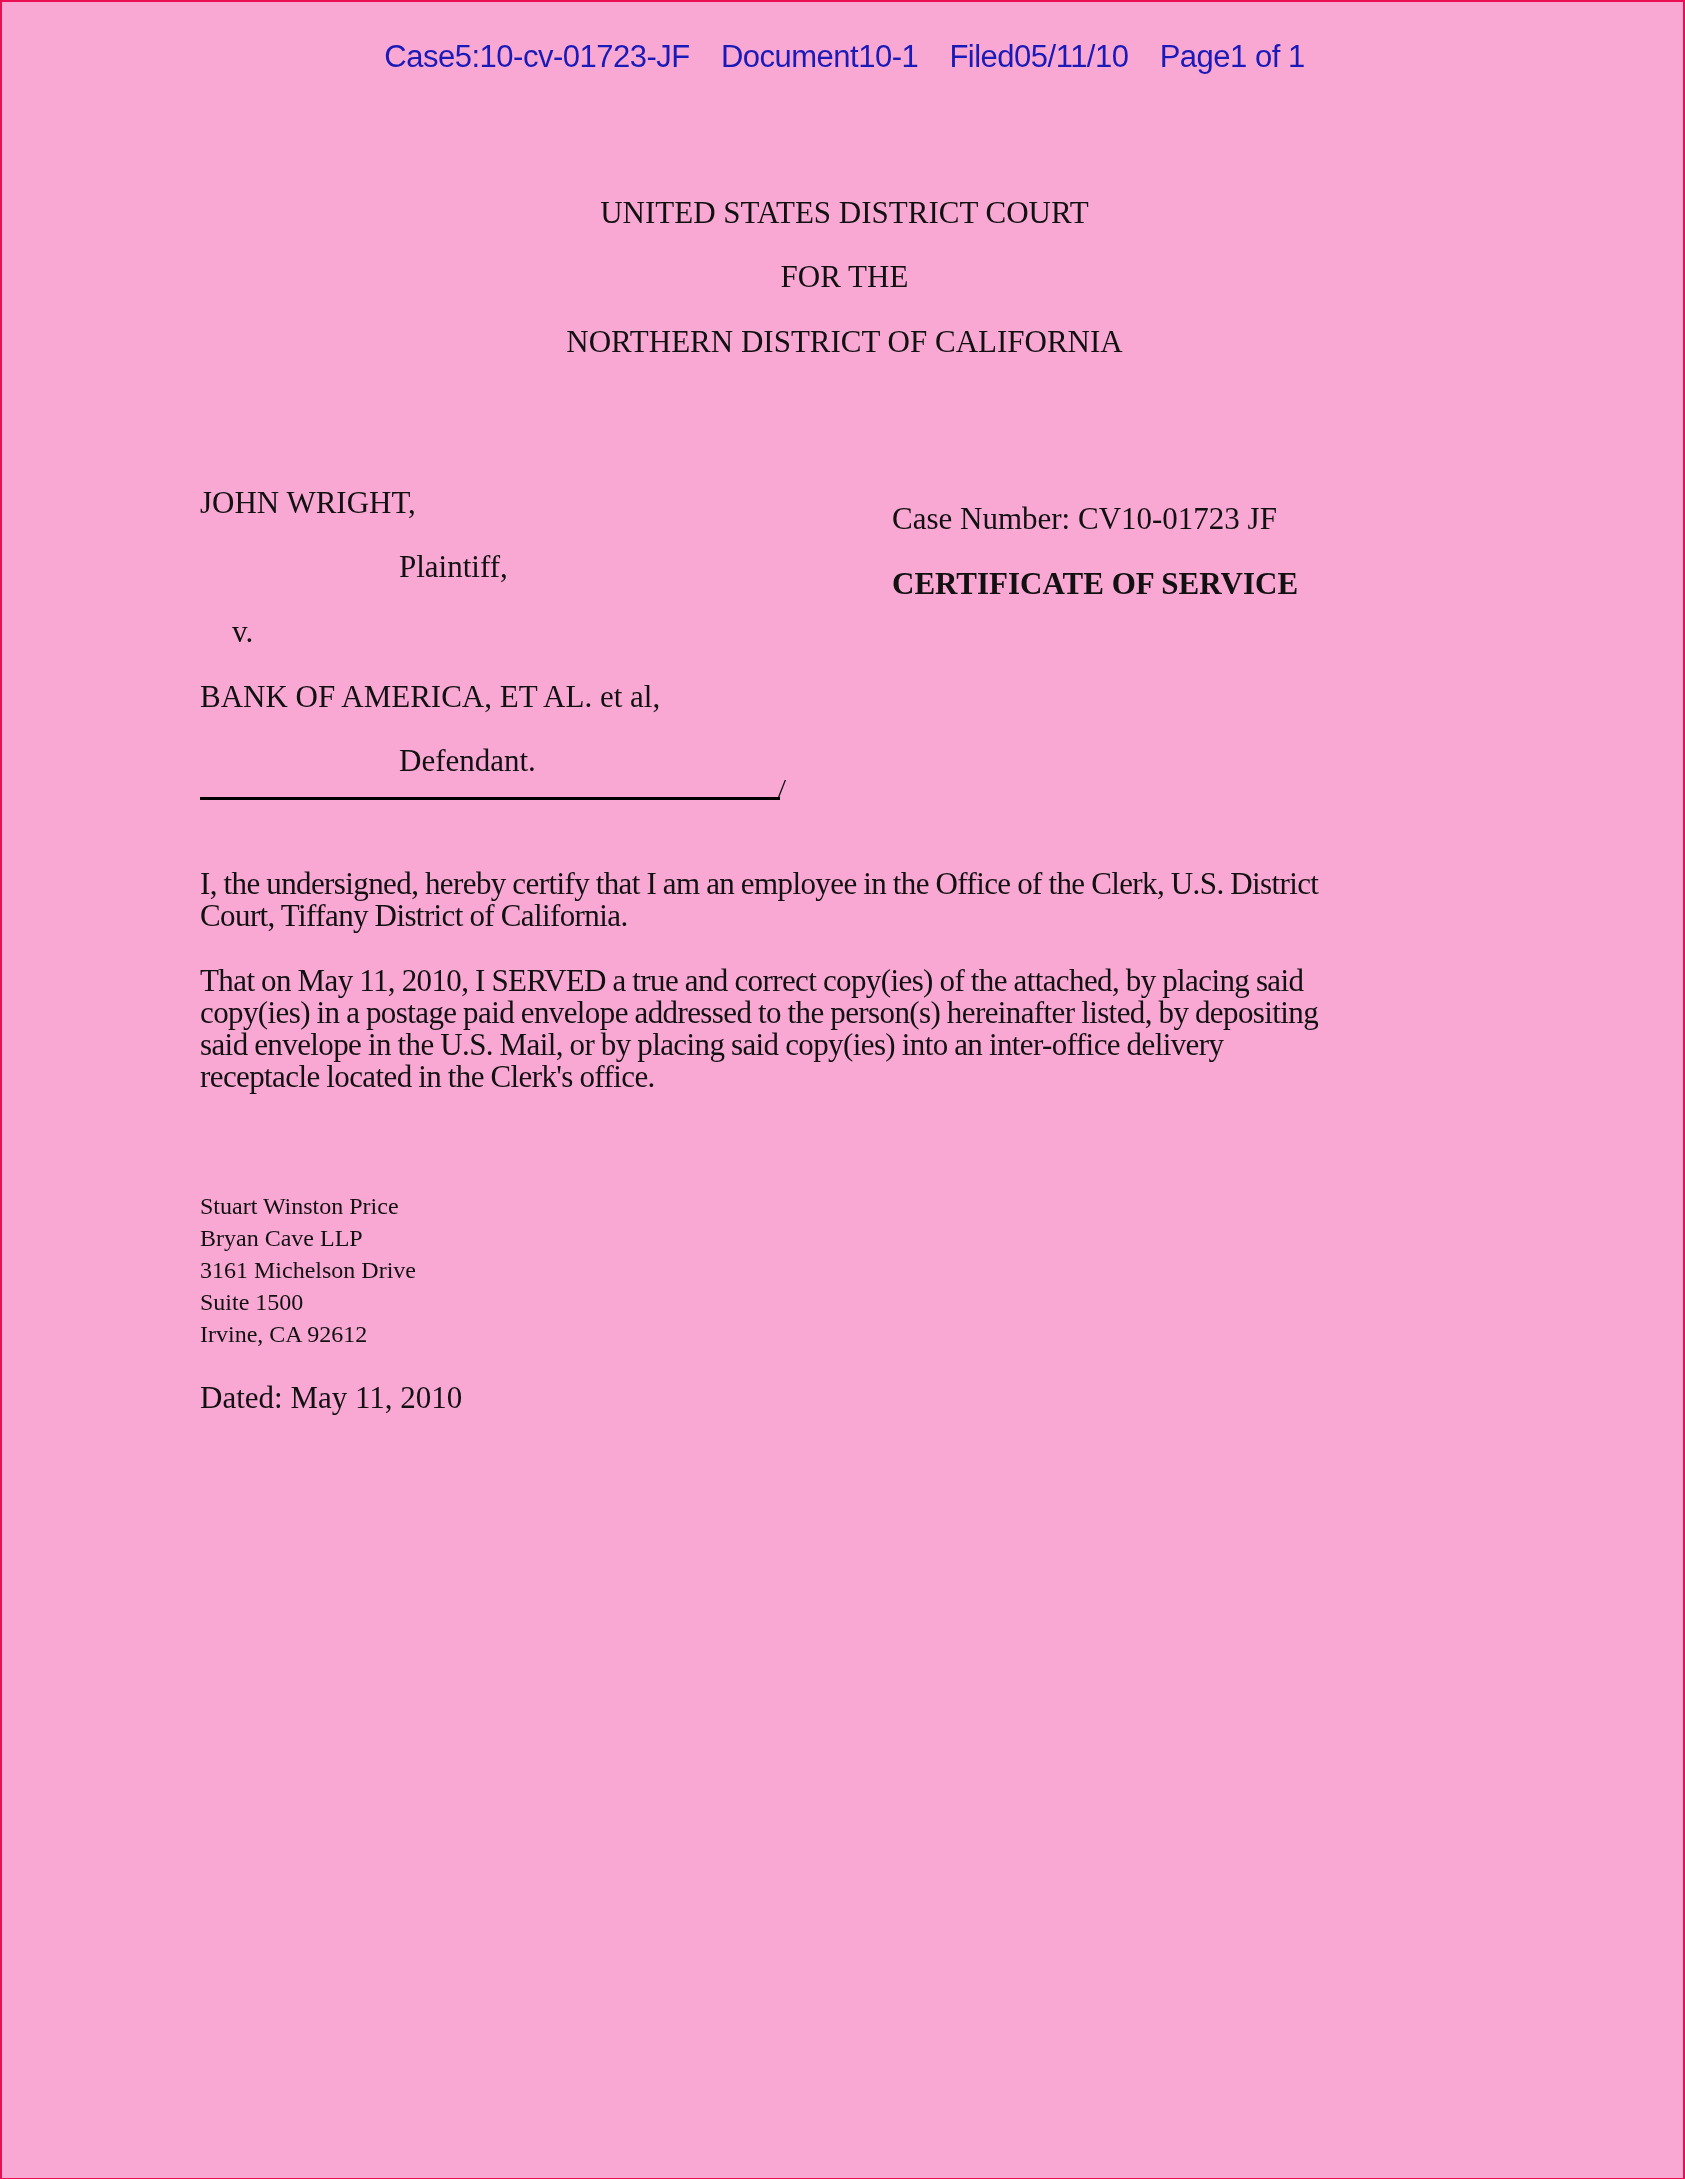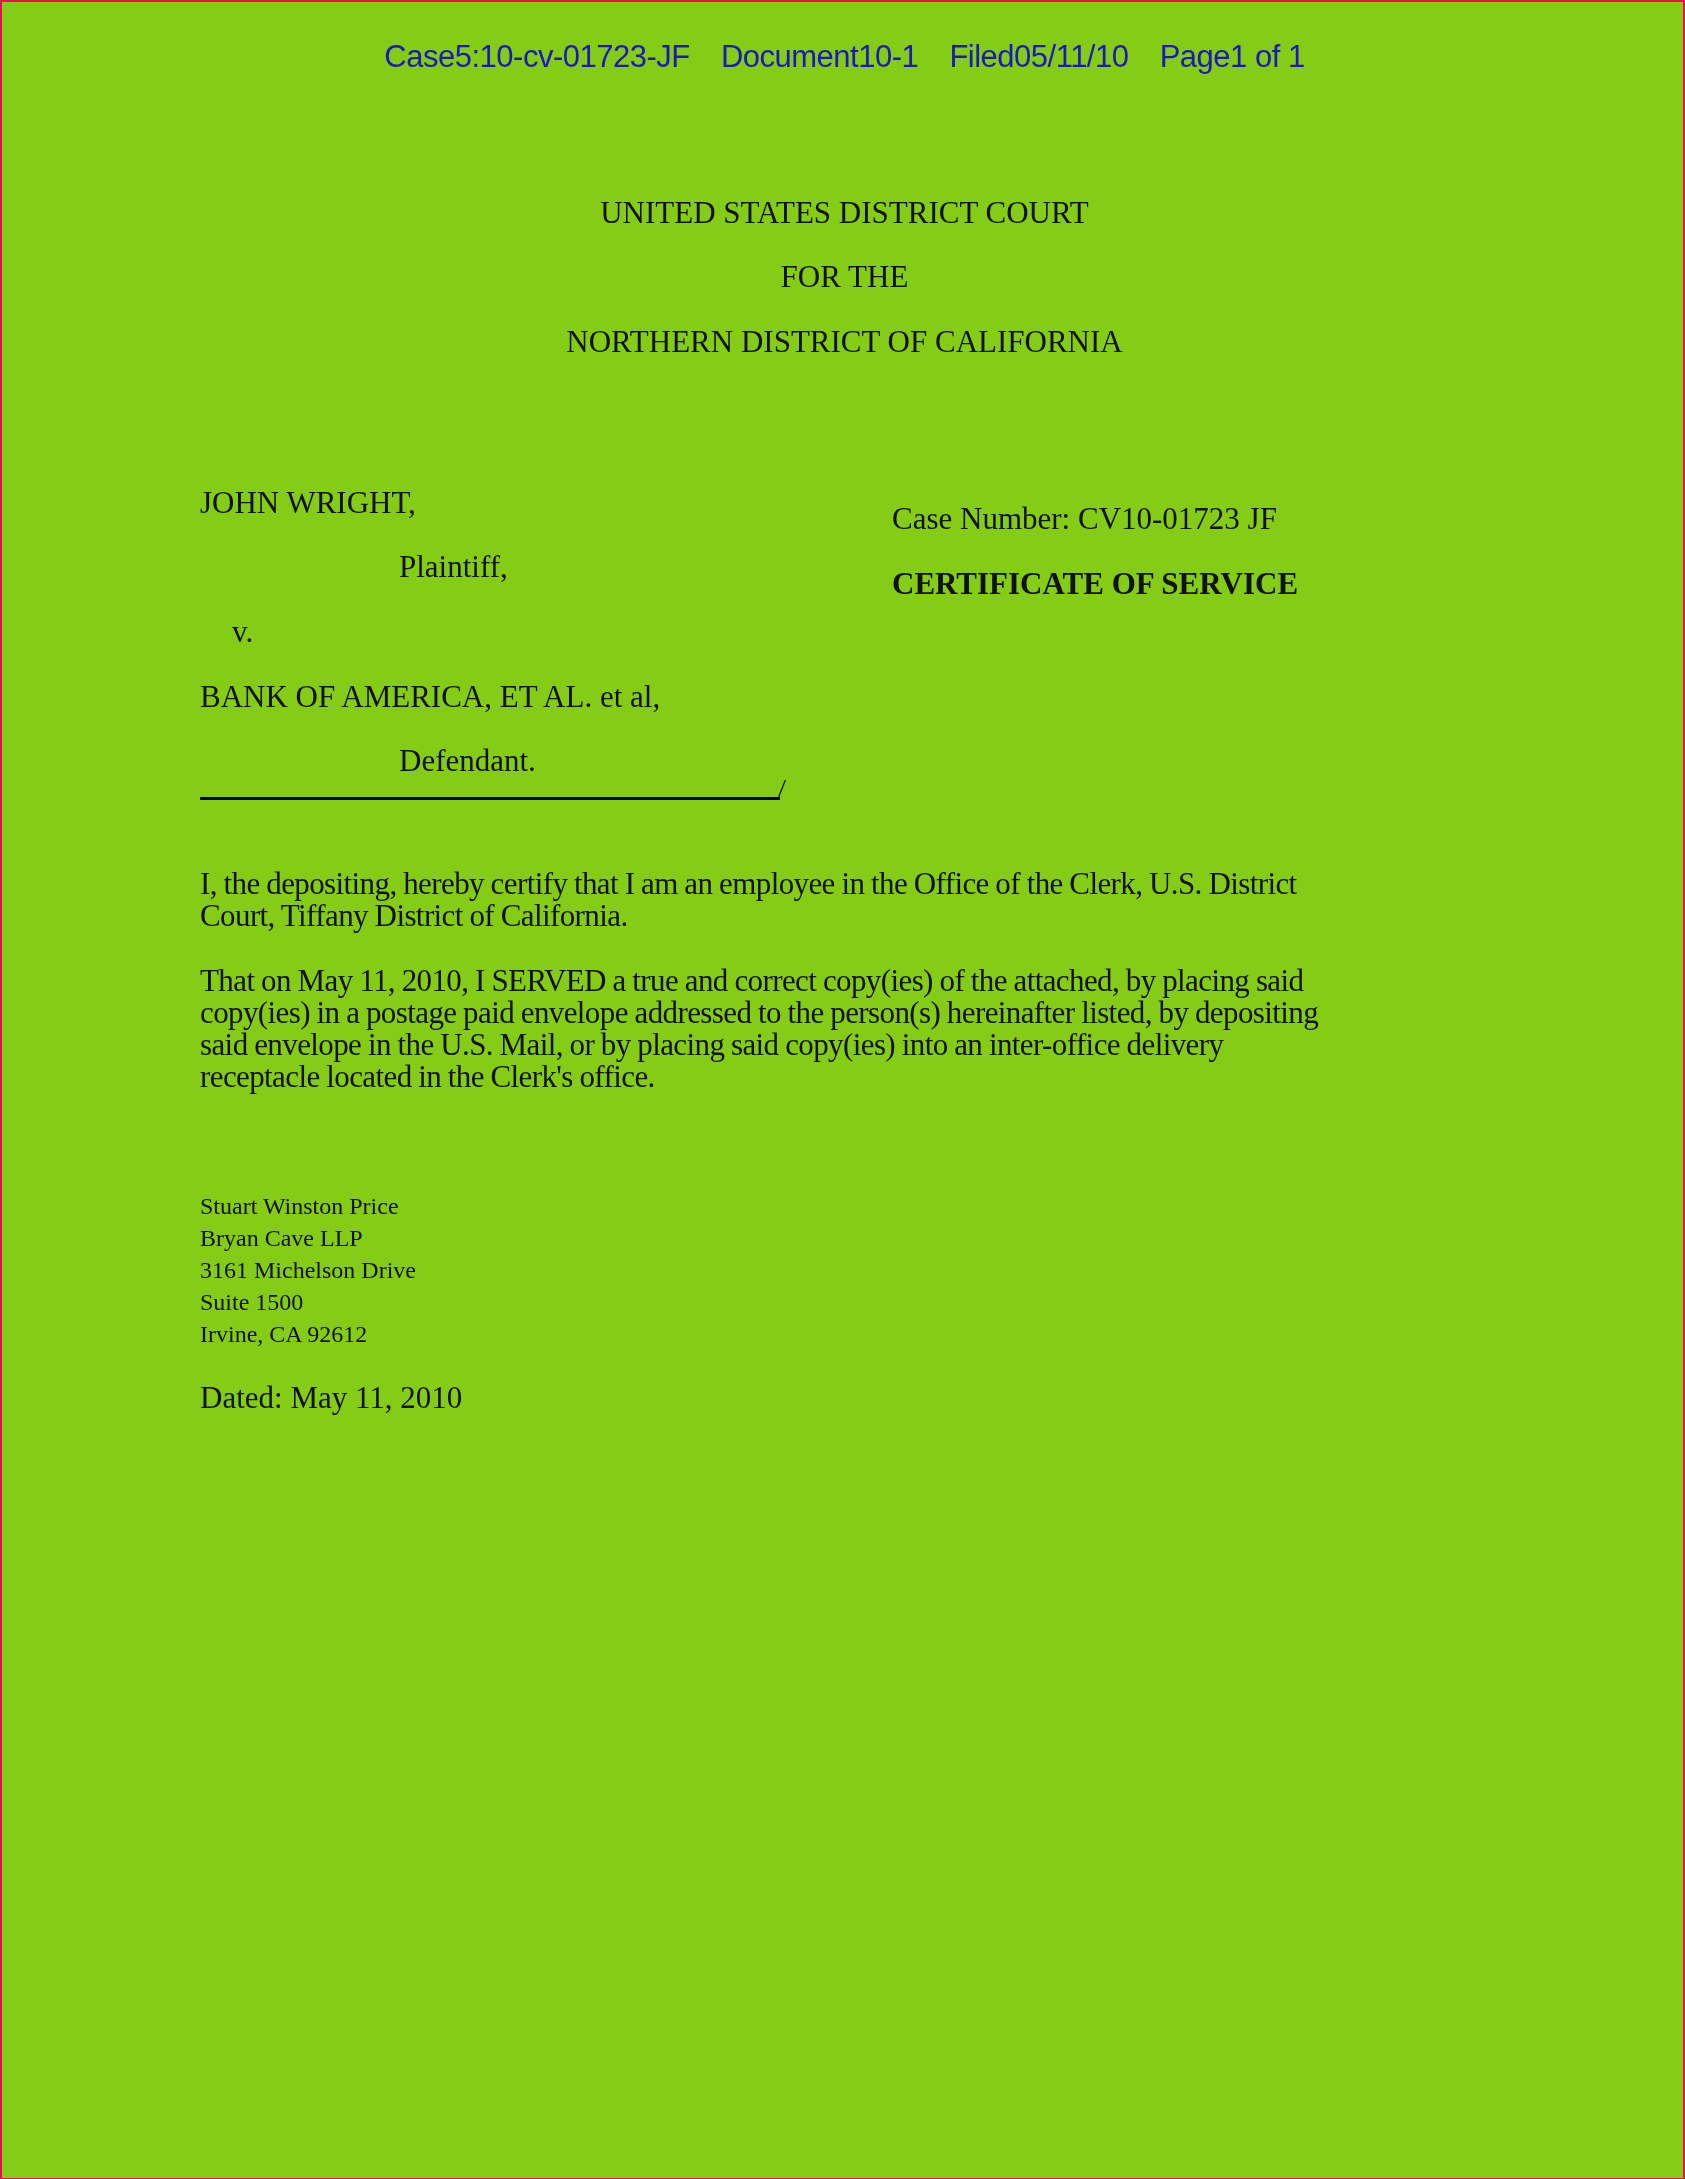--- a/index.html
+++ b/index.html
@@ -12,21 +12,21 @@
       height: 2180px;
       position: relative;
       overflow: hidden;
     }
     .page-frame {
       position: absolute;
       left: 0; top: 0;
       width: 1685px; height: 2180px;
       box-sizing: border-box;
       border: 2.9px solid #ea0f52;
-      background: #84cc16;
+      background: #f9a8d4;
     }
     .stamp {
       position: absolute;
       top: 37px;
       left: 0;
       width: 1685px;
       text-align: center;
       font-family: "Liberation Sans", sans-serif;
       font-size: 31px;
       color: #1a1ab8;
@@ -115,21 +115,21 @@
   <div class="serif" style="left:230px; top:614px;">v.</div>
   <div class="serif" style="left:198px; top:679px;">BANK OF AMERICA, ET AL. et al,</div>
   <div class="serif" style="left:397px; top:743px;">Defendant.</div>
   <div class="underline-bar"></div>
   <div class="slash">/</div>
 
   <div class="serif" style="left:890px; top:501px;text-align:right;">Case Number: CV10-01723 JF</div>
   <div class="serif bold" style="left:890px; top:566px;">CERTIFICATE OF SERVICE</div>
 
   <div class="para" style="top:866px;">
-    <span class="line">I, the depositing, hereby certify that I am an employee in the Office of the Clerk, U.S. District</span>
+    <span class="line">I, the undersigned, hereby certify that I am an employee in the Office of the Clerk, U.S. District</span>
     <span class="line">Court, Tiffany District of California.</span>
   </div>
 
   <div class="para" style="top:963px;">
     <span class="line">That on May 11, 2010, I SERVED a true and correct copy(ies) of the attached, by placing said</span>
     <span class="line">copy(ies) in a postage paid envelope addressed to the person(s) hereinafter listed, by depositing</span>
     <span class="line">said envelope in the U.S. Mail, or by placing said copy(ies) into an inter-office delivery</span>
     <span class="line">receptacle located in the Clerk's office.</span>
   </div>
 

